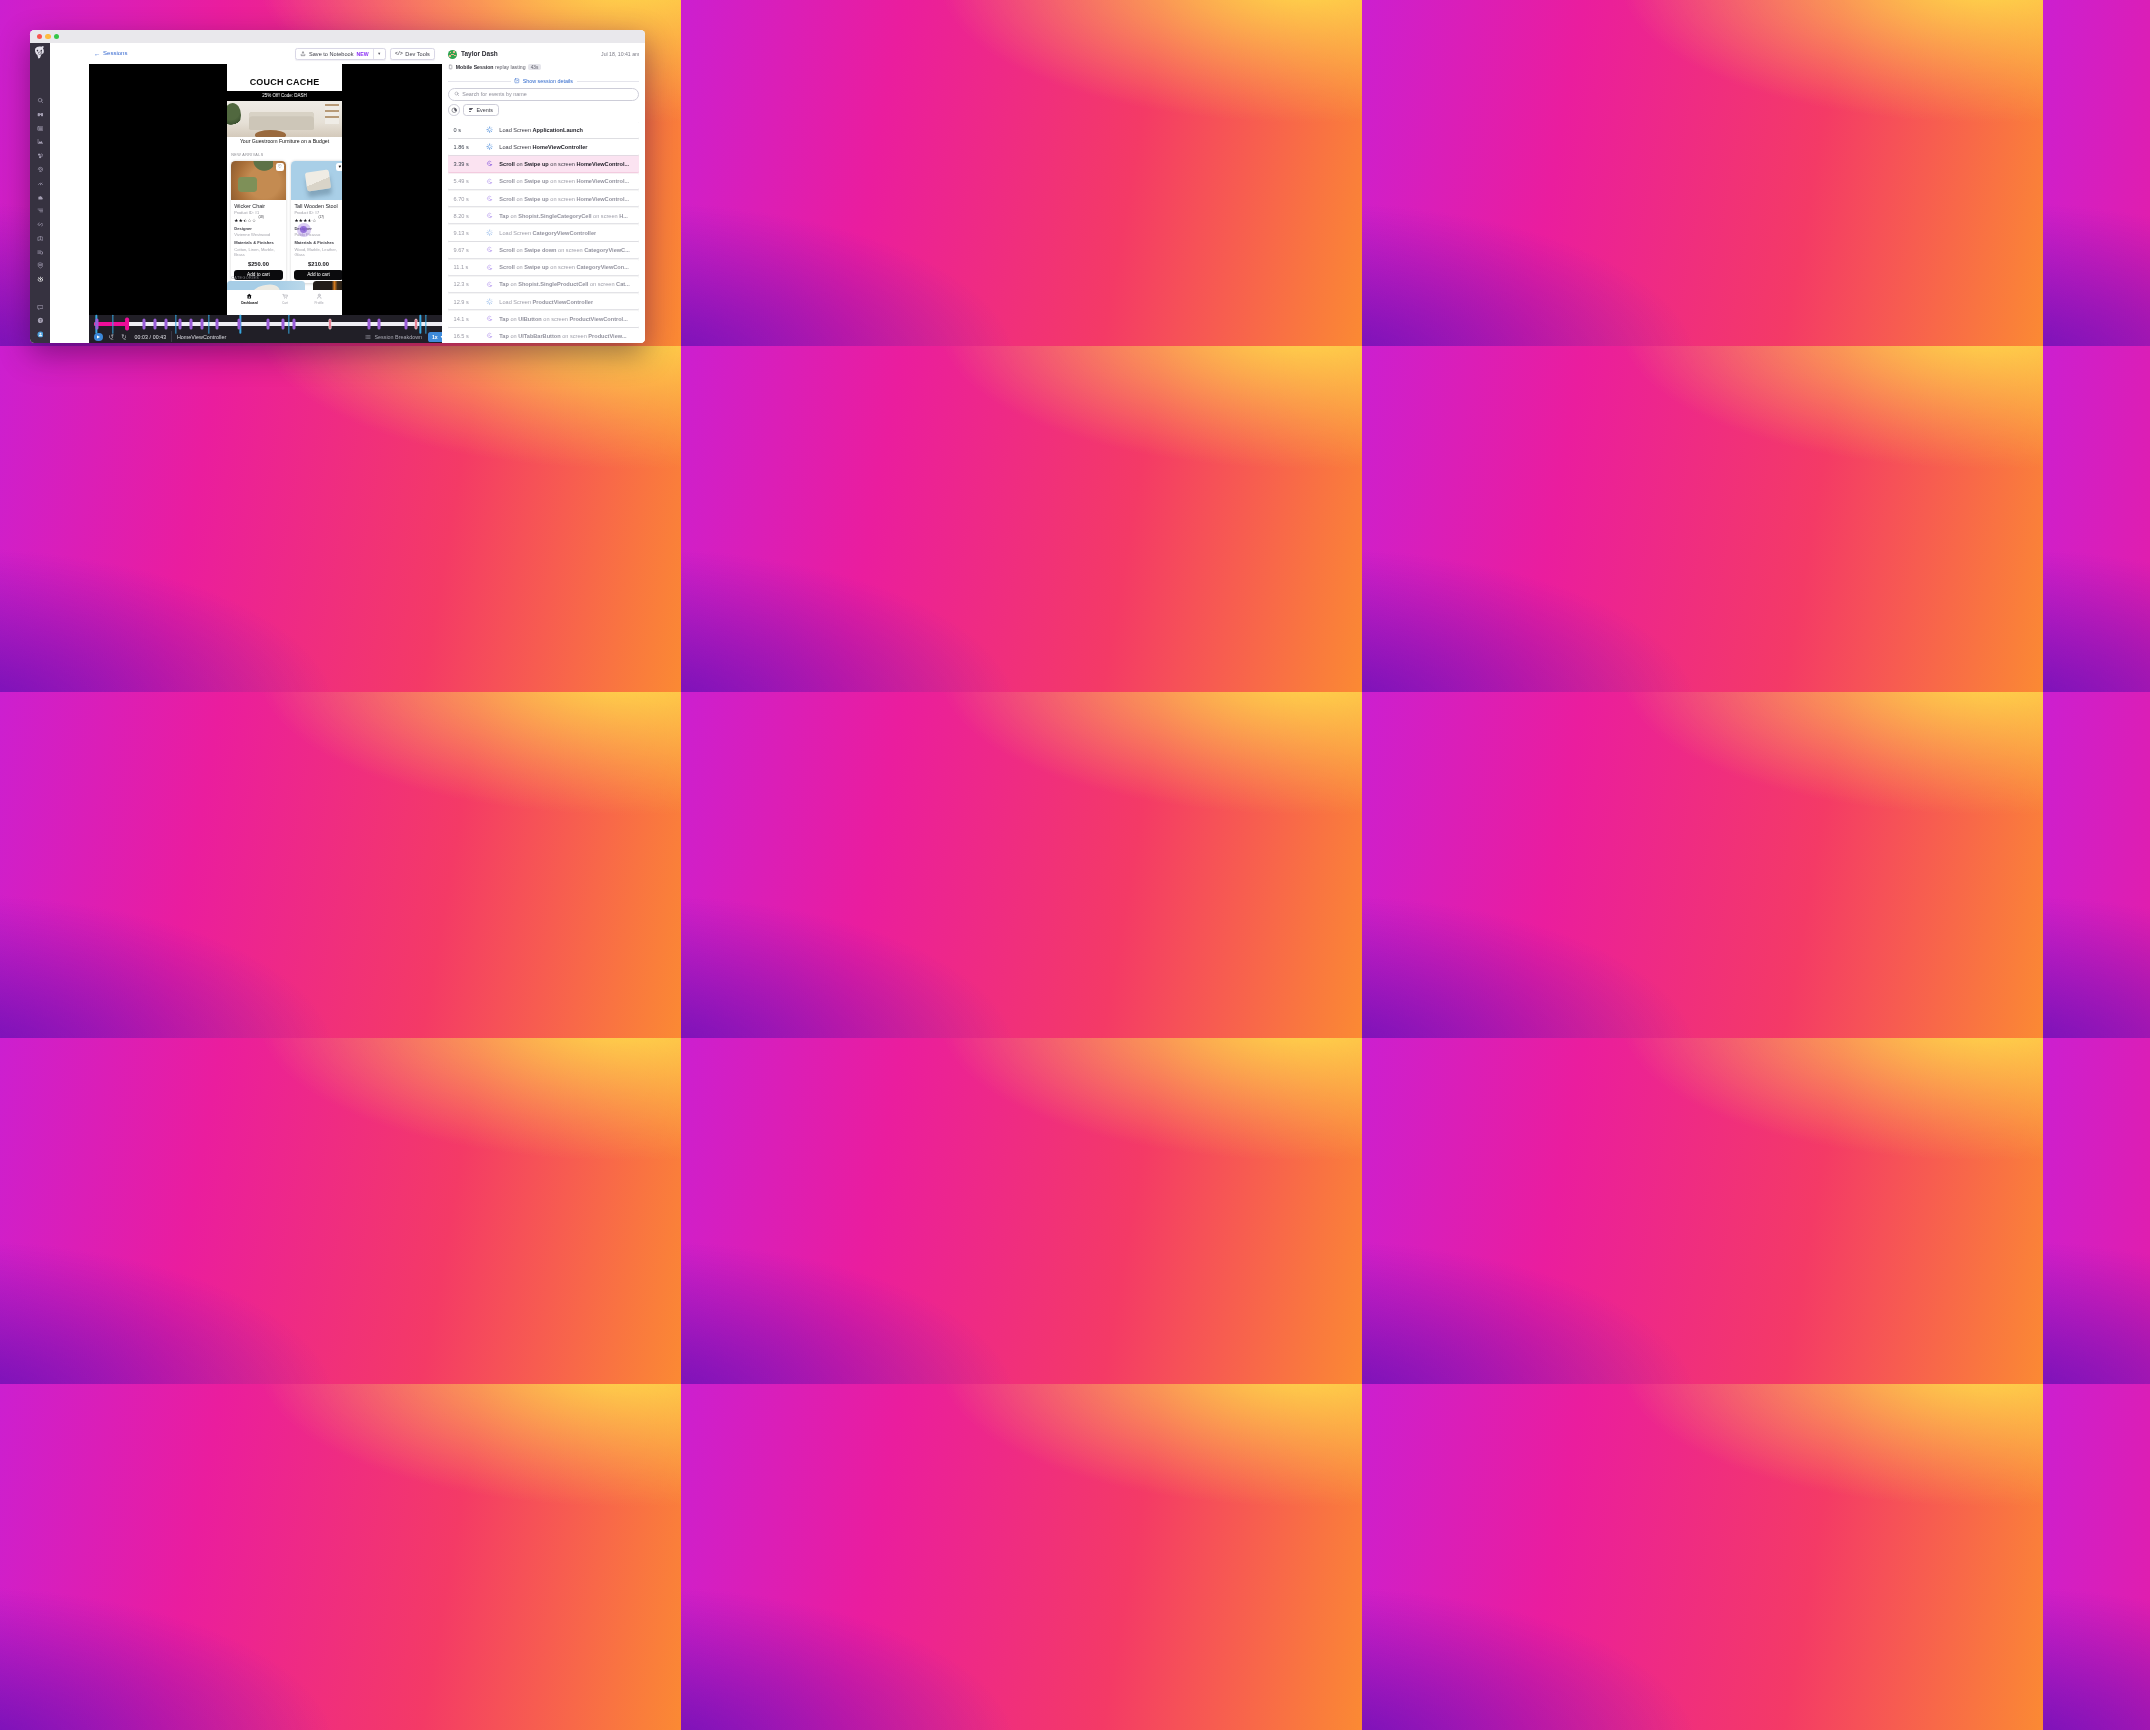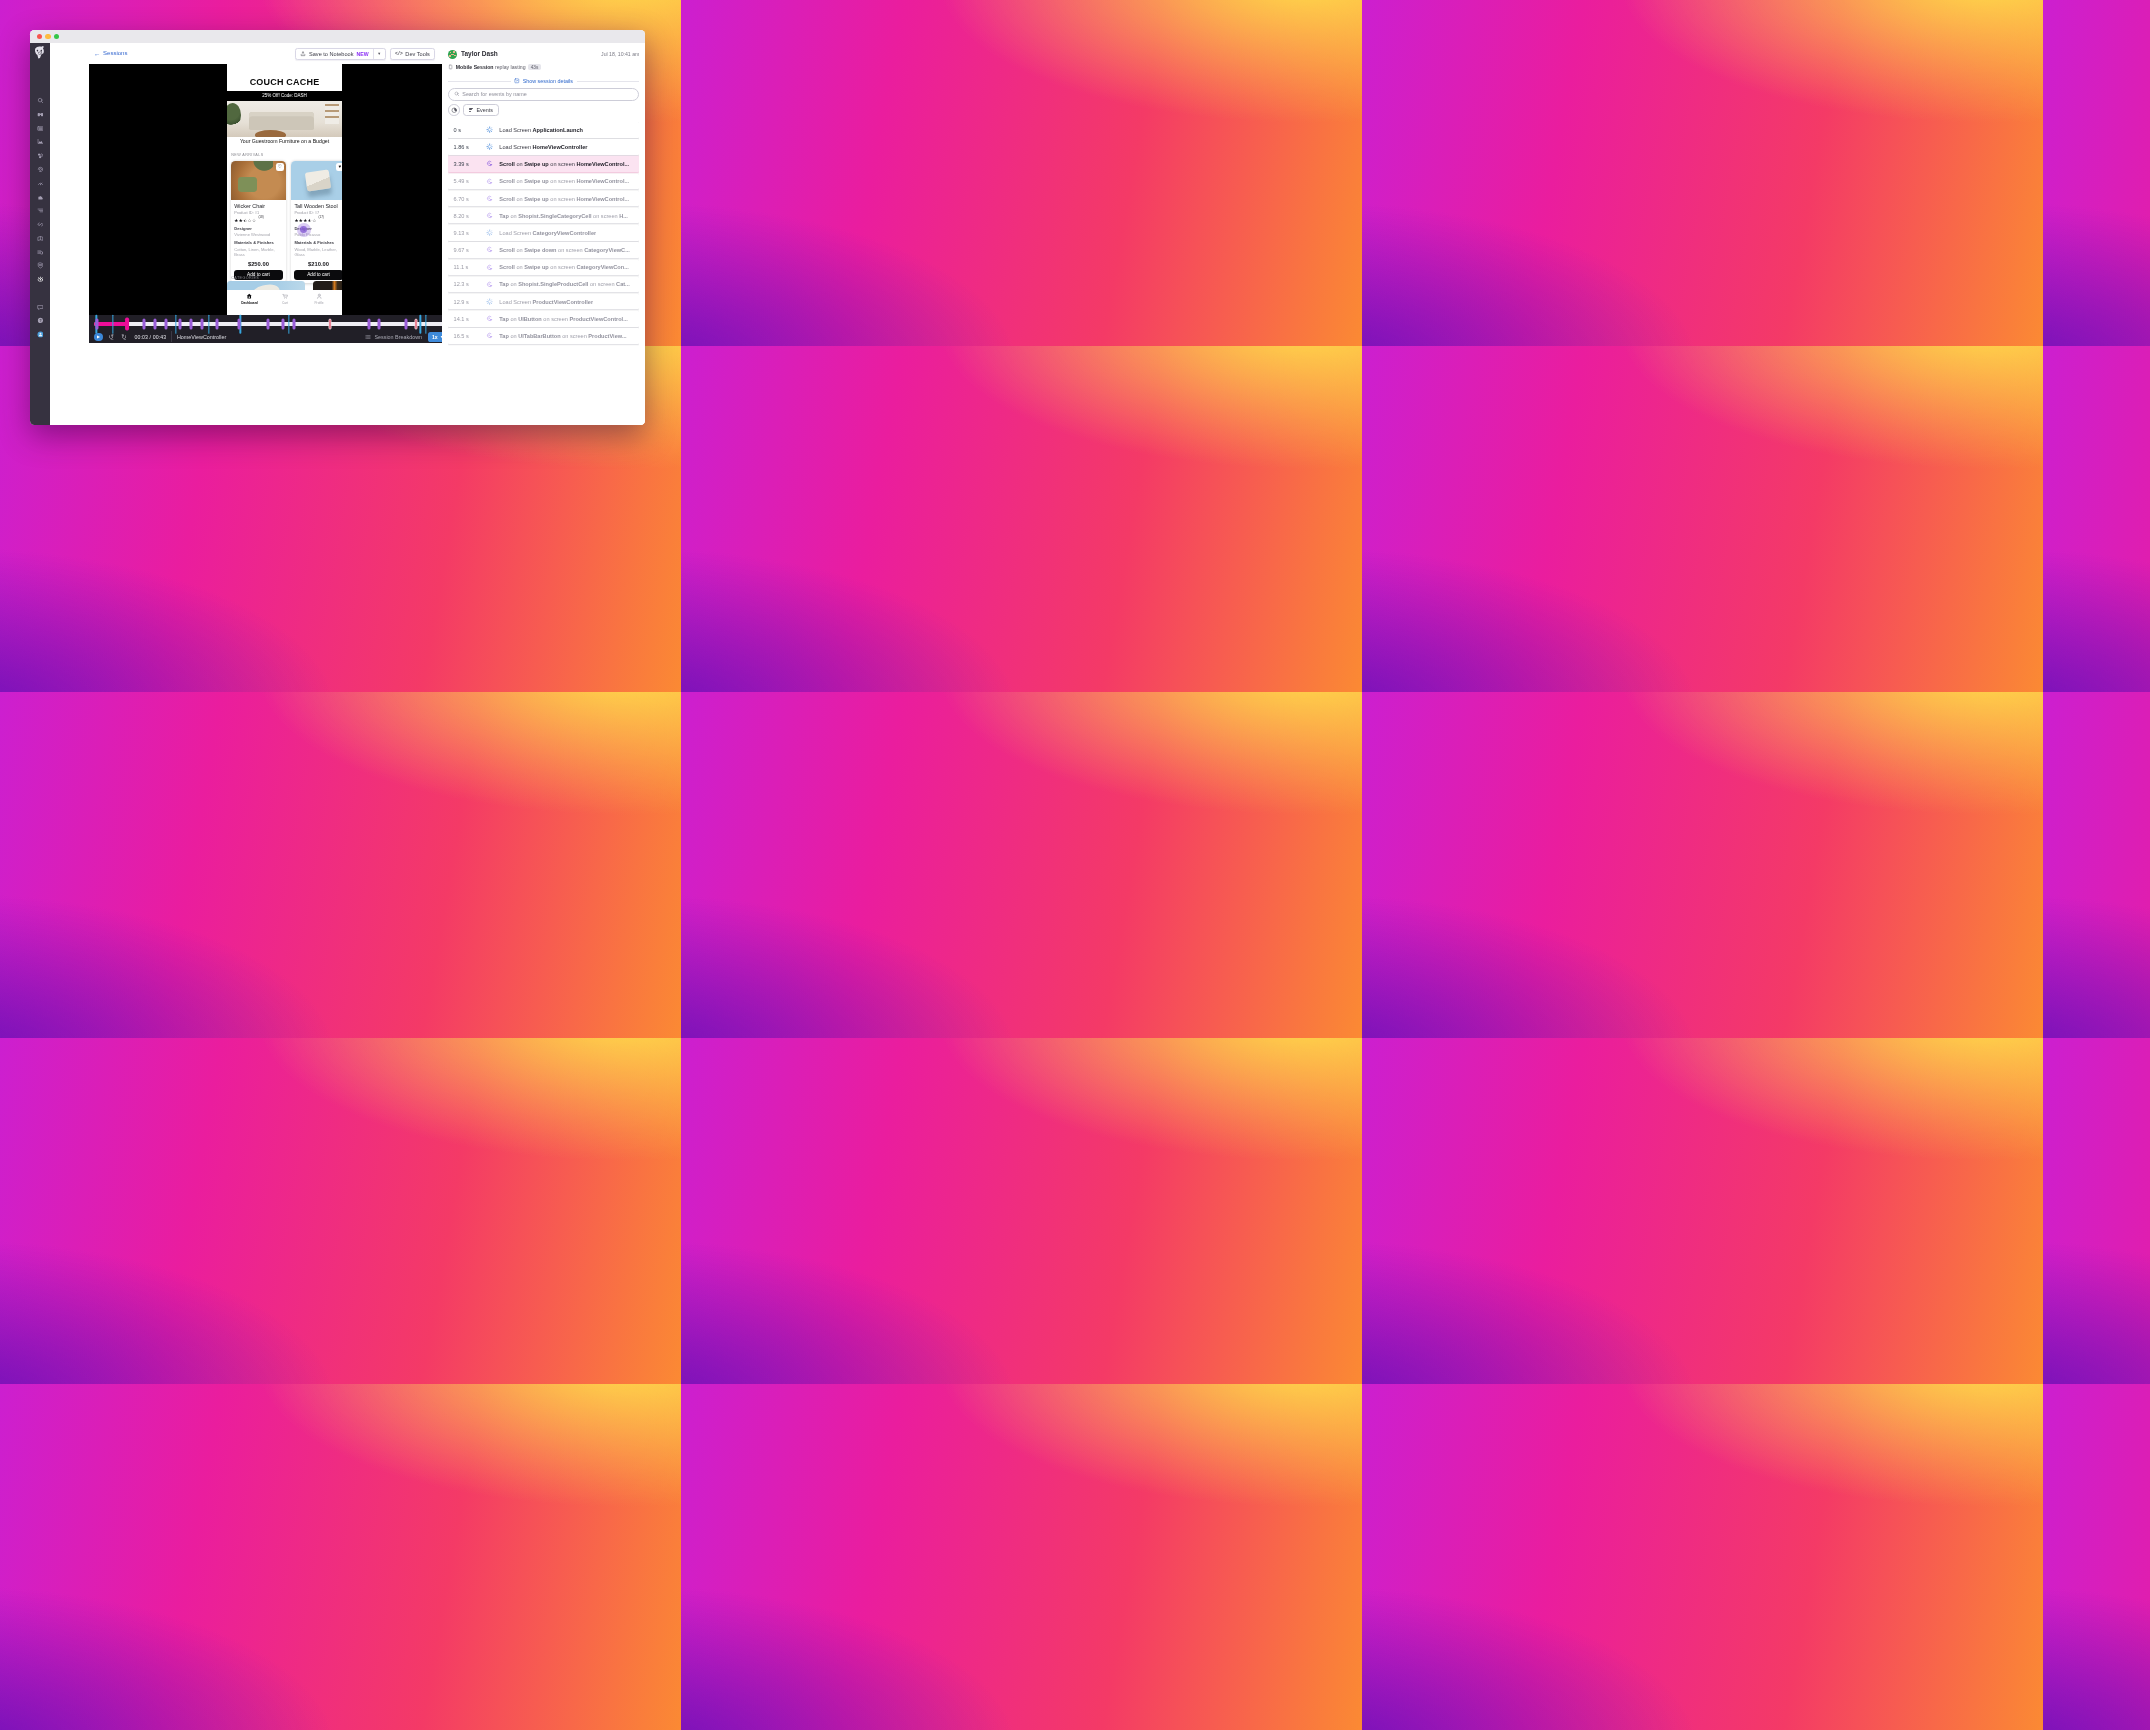--- a/index.html
+++ b/index.html
@@ -5,21 +5,21 @@
   * { margin:0; padding:0; box-sizing:border-box; }
   html,body { width:681px; height:346px; overflow:hidden; }
   body {
     font-family:"Liberation Sans", sans-serif;
     background:
       radial-gradient(120% 90% at 92% -5%, #ffd94a 0%, rgba(255,217,74,0) 45%),
       radial-gradient(110% 90% at -8% 105%, #6d10b8 0%, rgba(109,16,184,0) 52%),
       linear-gradient(100deg, #cc1fd0 0%, #ea1d9e 30%, #f43a66 65%, #fb8a33 100%);
   }
   .window {
-    position:absolute; left:30px; top:30px; width:615px; height:395px;
+    position:absolute; left:30px; top:30px; width:615px; height:313px;
     background:#fff; border-radius:4.3px; box-shadow:0 10.8px 30px rgba(40,0,60,.45);
     overflow:hidden;
   }
   
   .titlebar { position:absolute; left:0; top:0; right:0; height:13px; background:#e9e8ec; }
   .lights { position:absolute; left:6.9px; top:3.9px; display:flex; gap:3.4px; }
   .light { width:5.2px; height:5.2px; border-radius:50%; }
   .light.red{background:#f6564f}.light.yellow{background:#fdbc40}.light.green{background:#34c648}
 
   

